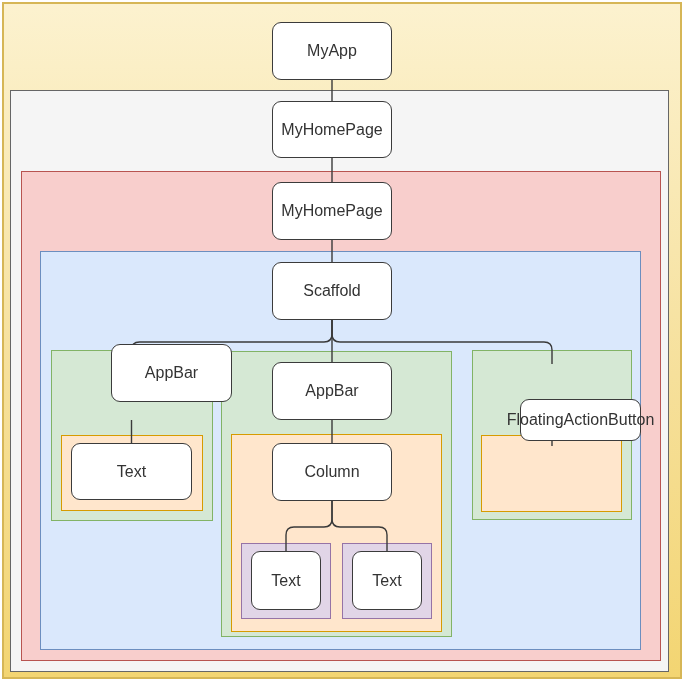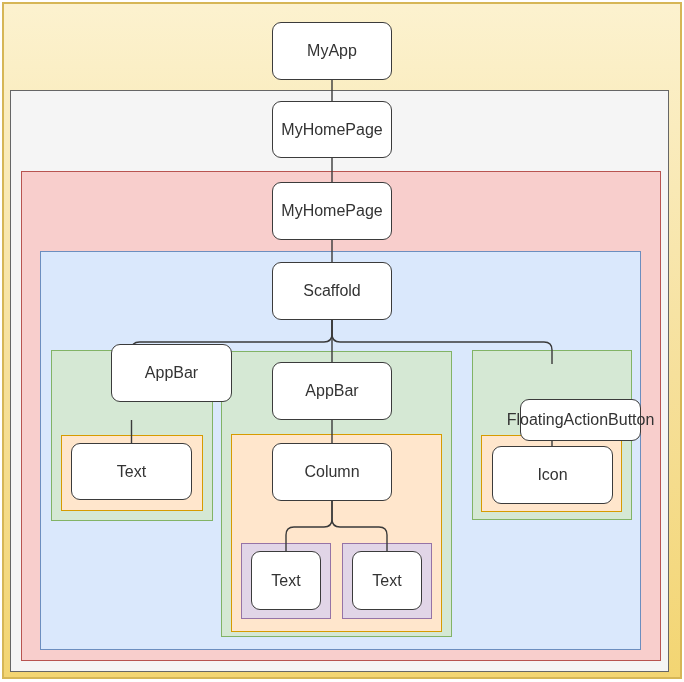--- a/index.html
+++ b/index.html
@@ -74,19 +74,18 @@
   <div class="node" style="left:71px;top:344px;width:121px;height:58px;margin-left:40px;">AppBar</div>
 
   <div class="node" style="left:272px;top:362px;width:120px;height:58px;">AppBar</div>
 
   <div class="node" style="left:520px;top:364px;width:121px;height:42px;margin-top:35px;">FloatingActionButton</div>
 
   <div class="node" style="left:71px;top:443px;width:121px;height:57px;">Text</div>
 
   <div class="node" style="left:272px;top:443px;width:120px;height:58px;">Column</div>
 
-  <div class="node" style="left:492px;top:446px;width:121px;height:58px;">Icon</div>
 
   <div class="node" style="left:251px;top:551px;width:70px;height:59px;">Text</div>
 
   <div class="node" style="left:352px;top:551px;width:70px;height:59px;">Text</div>
 
 </div>
 
 </body></html>

